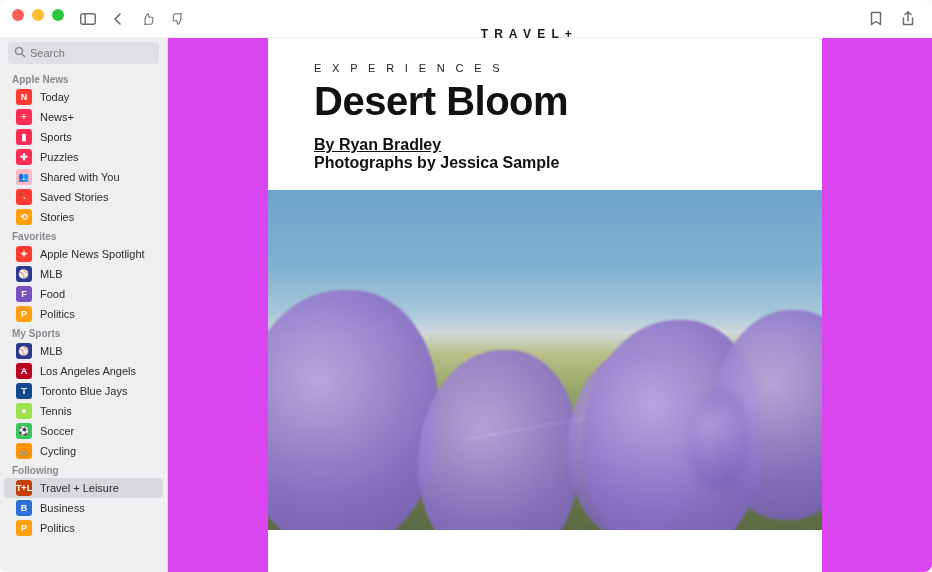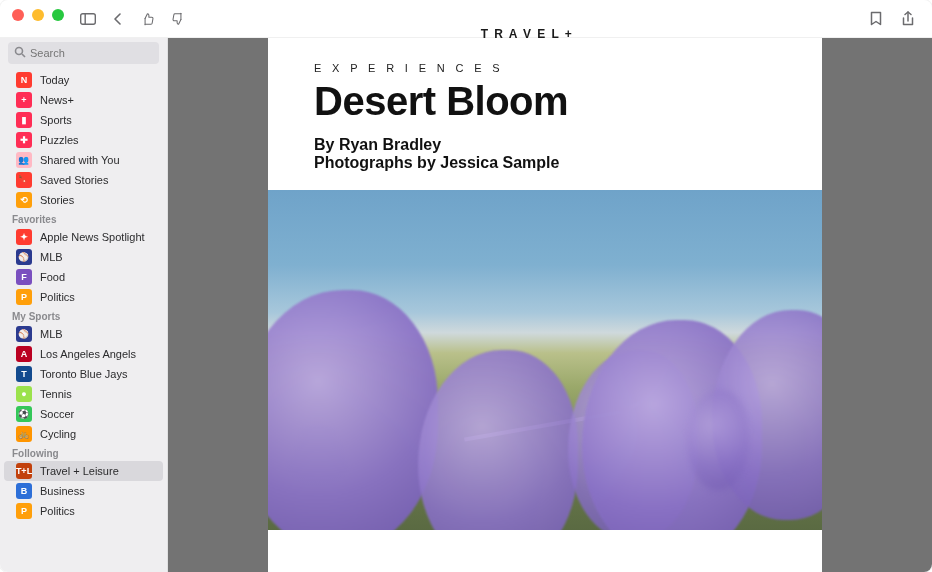--- a/index.html
+++ b/index.html
@@ -16,26 +16,26 @@
   .sidebar { width:168px; background:#efeef0; border-right:1px solid rgba(0,0,0,0.06); overflow:hidden; display:flex; flex-direction:column; padding-top:4px; }
   .search-wrap { padding:0 8px 6px 8px; }
   .search { position:relative; }
   .search input { width:100%; height:22px; border-radius:4px; border:none; background:#e0dfe3; padding:0 6px 0 22px; font-size:11px; color:#555; outline:none; }
   .search .sicon { position:absolute; left:6px; top:4px; color:#8a8a8e; }
   .section-label { font-size:10px; font-weight:600; color:#8a8a8e; padding:4px 12px 2px 12px; }
   .nav-list { display:flex; flex-direction:column; }
   .nav-item { display:flex; align-items:center; gap:8px; height:20px; padding:0 8px 0 12px; font-size:11px; color:#2b2b2d; border-radius:4px; margin:0 4px; cursor:default; }
   .nav-item.selected { background:#d9d8dc; }
   .nav-icon { width:16px; height:16px; border-radius:3px; display:flex; align-items:center; justify-content:center; color:#fff; font-size:9px; font-weight:700; flex-shrink:0; }
-  .content { flex:1; position:relative; background:#737373; overflow:hidden; }
+  .content { flex:1; position:relative; background:#d946ef; overflow:hidden; }
   .article { position:absolute; top:0; left:100px; right:110px; bottom:0; background:#fff; padding:24px 46px 0 46px; overflow:hidden; }
   .kicker { font-size:11px; letter-spacing:.35em; color:#222; font-weight:500; }
   .headline { font-size:40px; font-weight:800; line-height:1.05; margin-top:6px; color:#111; letter-spacing:-0.5px; }
   .dek { font-size:16px; line-height:1.35; color:#222; margin-top:6px; max-width:470px; }
-  .byline { font-size:16px; font-weight:700; margin-top:14px; color:#111; }
+  .byline { font-size:16px; font-weight:700; margin-top:14px; color:#111;text-decoration:underline; }
   .photocredit { font-size:16px; font-weight:700; color:#111; }
   .hero { margin-top:18px; height:340px; margin-left:-46px; margin-right:-46px; background:linear-gradient(180deg,#6fa3c9 0%,#7fb0d0 22%,#a7c7db 36%,#cfd9dc 42%,#b9c08a 48%,#9aa86a 58%,#7d8f55 70%,#6b7b4b 82%,#5a6a42 100%); position:relative; overflow:hidden; }
   .hero::before { content:""; position:absolute; inset:0; pointer-events:none; }
   .flower { position:absolute; border-radius:55% 45% 50% 50%; background:radial-gradient(circle at 40% 35%, #b9a6e0 0%, #8a72c6 55%, #6e57ad 100%); filter:blur(1px); opacity:.95; }
   .road { position:absolute; left:50%; top:48%; width:220px; height:70px; border:solid #e6e0d3; border-width:0 0 4px 0; border-radius:0 0 80px 0; transform:translateX(-40%) rotate(-10deg); opacity:.7; filter:blur(.5px); }
   .mag-card { position:absolute; left:176px; bottom:6px; width:54px; background:#fff; border-radius:6px; box-shadow:0 1px 3px rgba(0,0,0,.2); overflow:hidden; text-align:center; }
   .mag-cover { height:58px; background:linear-gradient(180deg,#f08a3a 0%,#e9704f 60%,#d7584a 100%); position:relative; }
   .mag-cover::after { content:""; position:absolute; left:10px; bottom:4px; width:34px; height:30px; background:radial-gradient(circle at 50% 100%, #1a1a1a 0 12px, transparent 13px), linear-gradient(0deg,#1a1a1a,#1a1a1a); -webkit-mask:radial-gradient(ellipse 18px 22px at 50% 100%, #000 99%, transparent 100%); mask:radial-gradient(ellipse 18px 22px at 50% 100%, #000 99%, transparent 100%); opacity:.9; }
   .mag-cover .mag-title { position:absolute; top:3px; left:0; right:0; font-size:5px; font-weight:800; color:#fff; letter-spacing:.05em;}
   .mag-open { font-size:10px; font-weight:700; padding:3px 0 4px 0; color:#111; }
@@ -106,20 +106,21 @@
         <span class="sicon">
           <svg width="12" height="12" viewBox="0 0 12 12" fill="none" stroke="currentColor" stroke-width="1.6">
               <circle cx="5" cy="5" r="3.5"></circle>
               <line x1="8" y1="8" x2="11" y2="11"></line>
             </svg>
         </span>
         <input type="text" placeholder="Search" style="">
       </div>
     </div>
     <div id="sections-mount">
+        <div class="section-label">Apple News</div>
         <div class="nav-list">
           <div class="nav-item">
             <div class="nav-icon" style="background: rgb(255, 59, 48);">N</div>
             <span>Today</span>
           </div>
           <div class="nav-item">
             <div class="nav-icon" style="background: rgb(255, 45, 85);">+</div>
             <span>News+</span>
           </div>
           <div class="nav-item">

